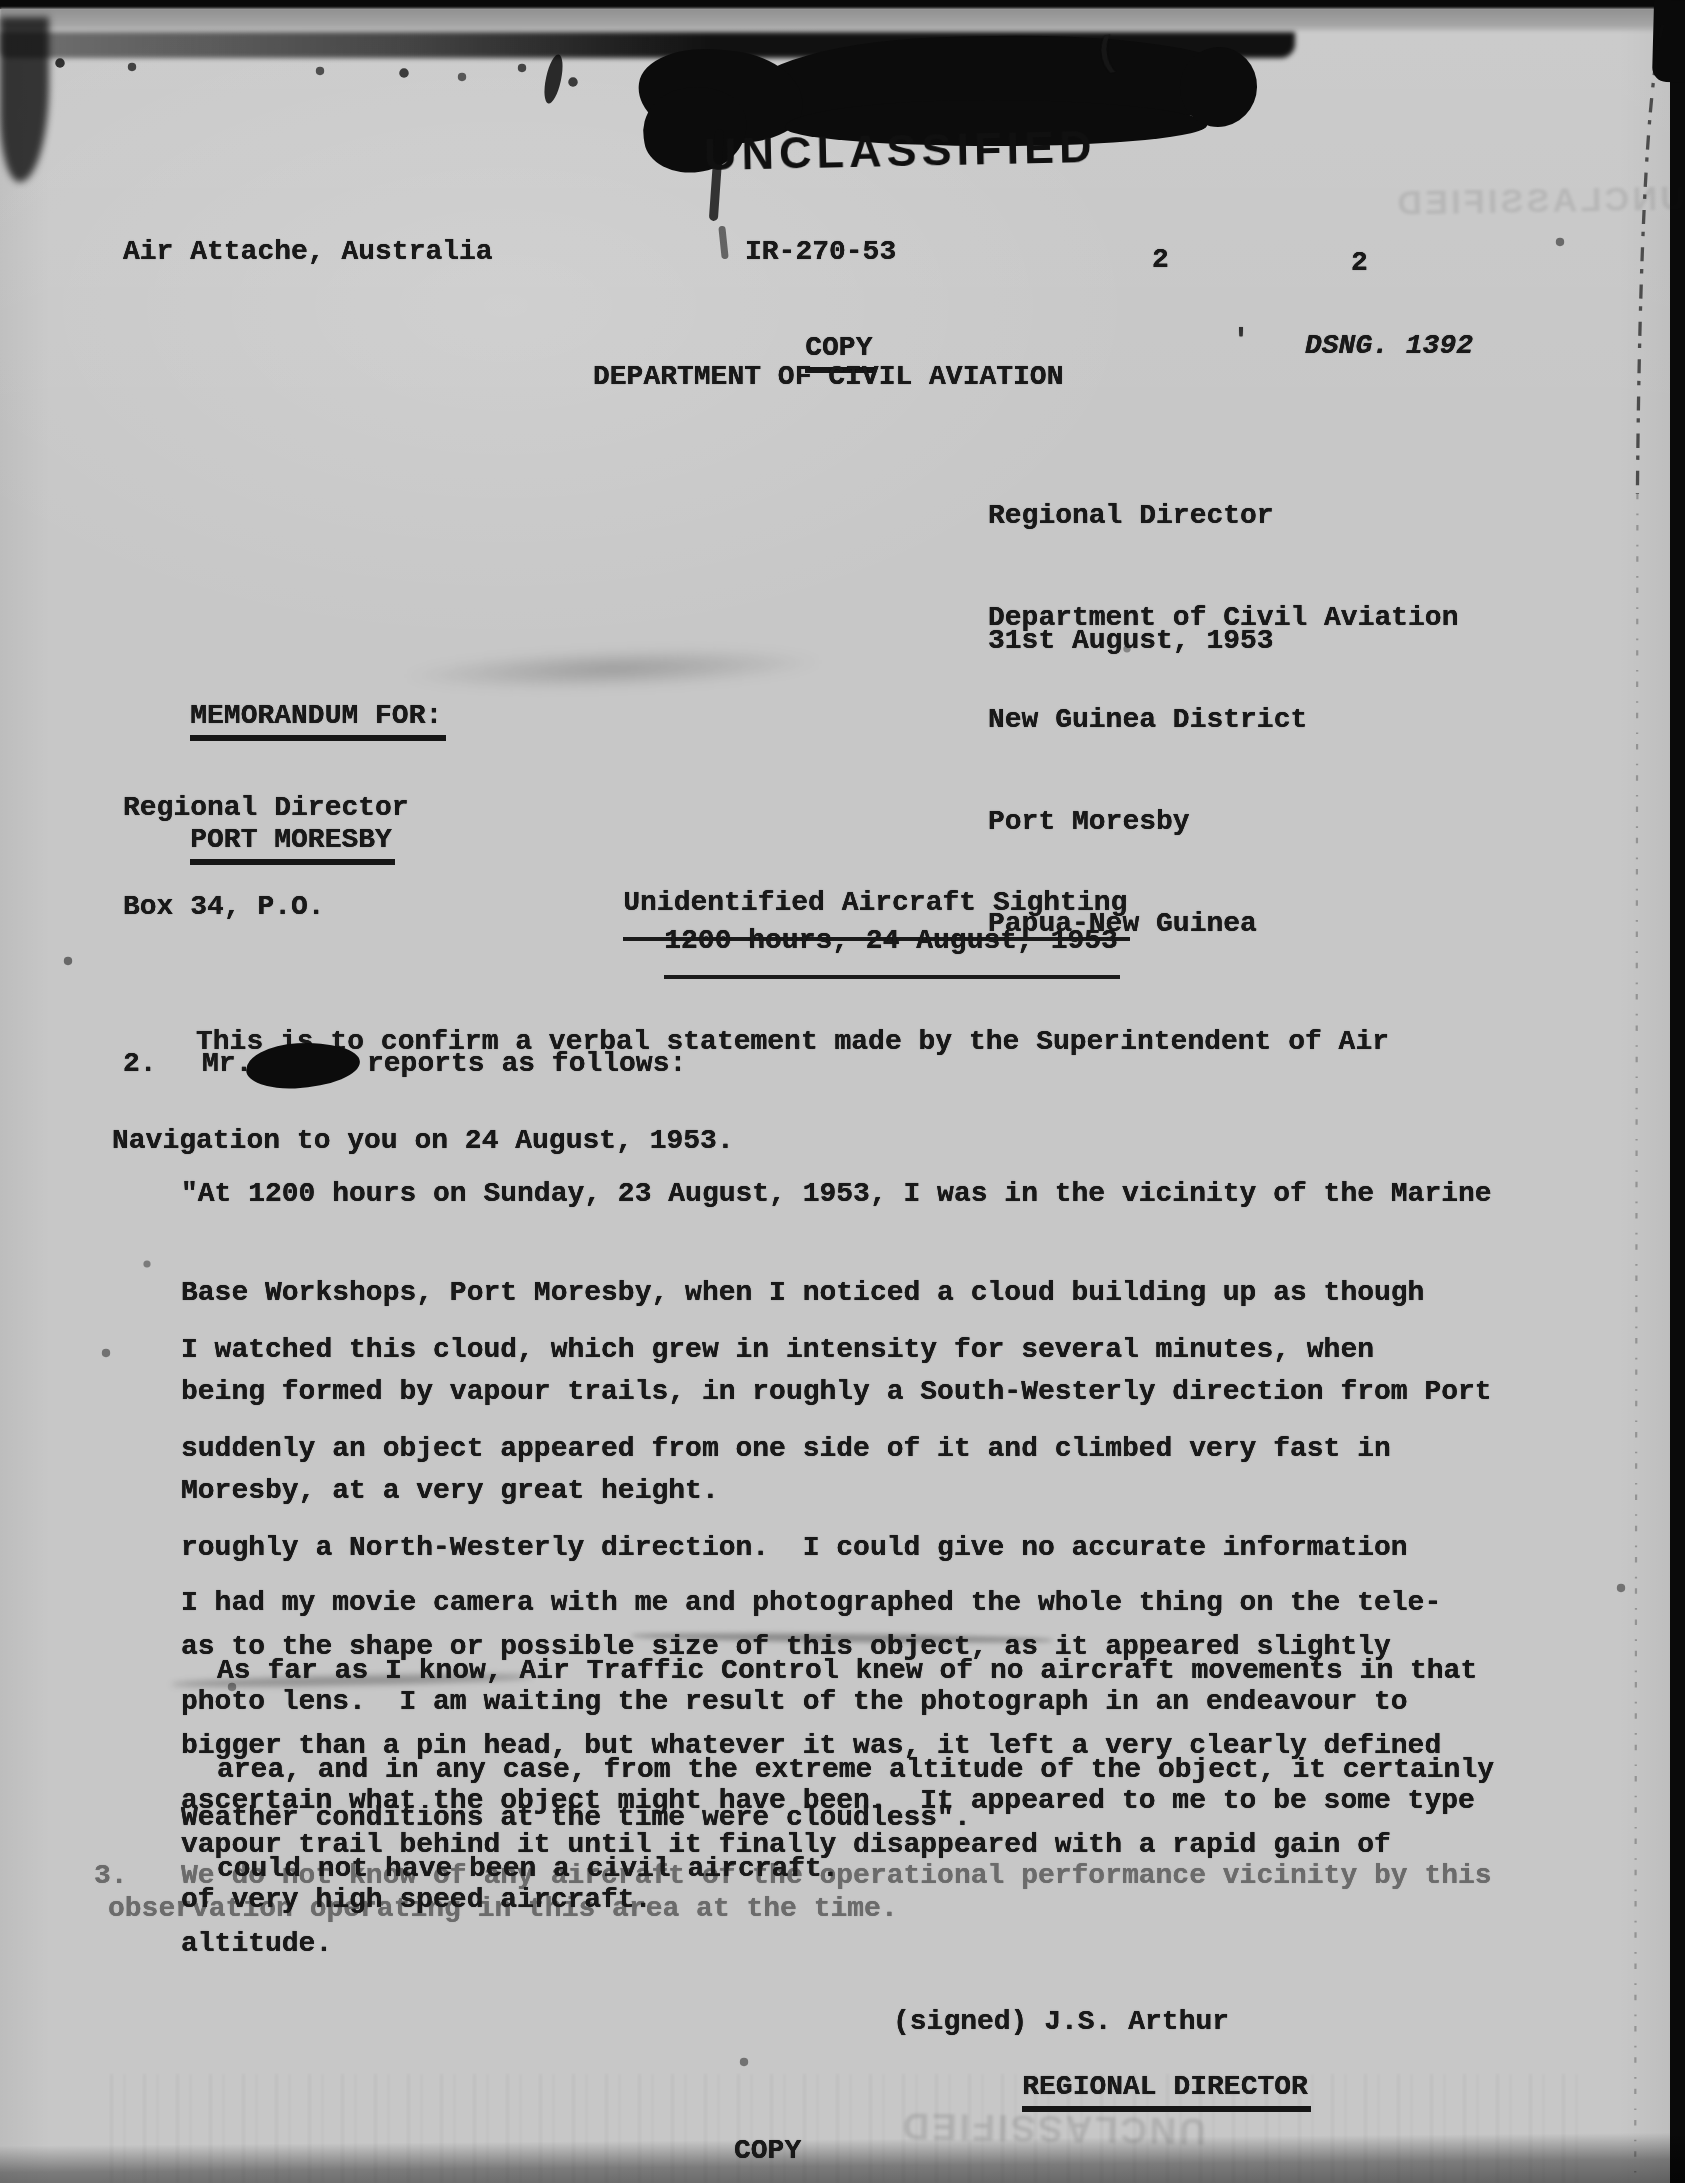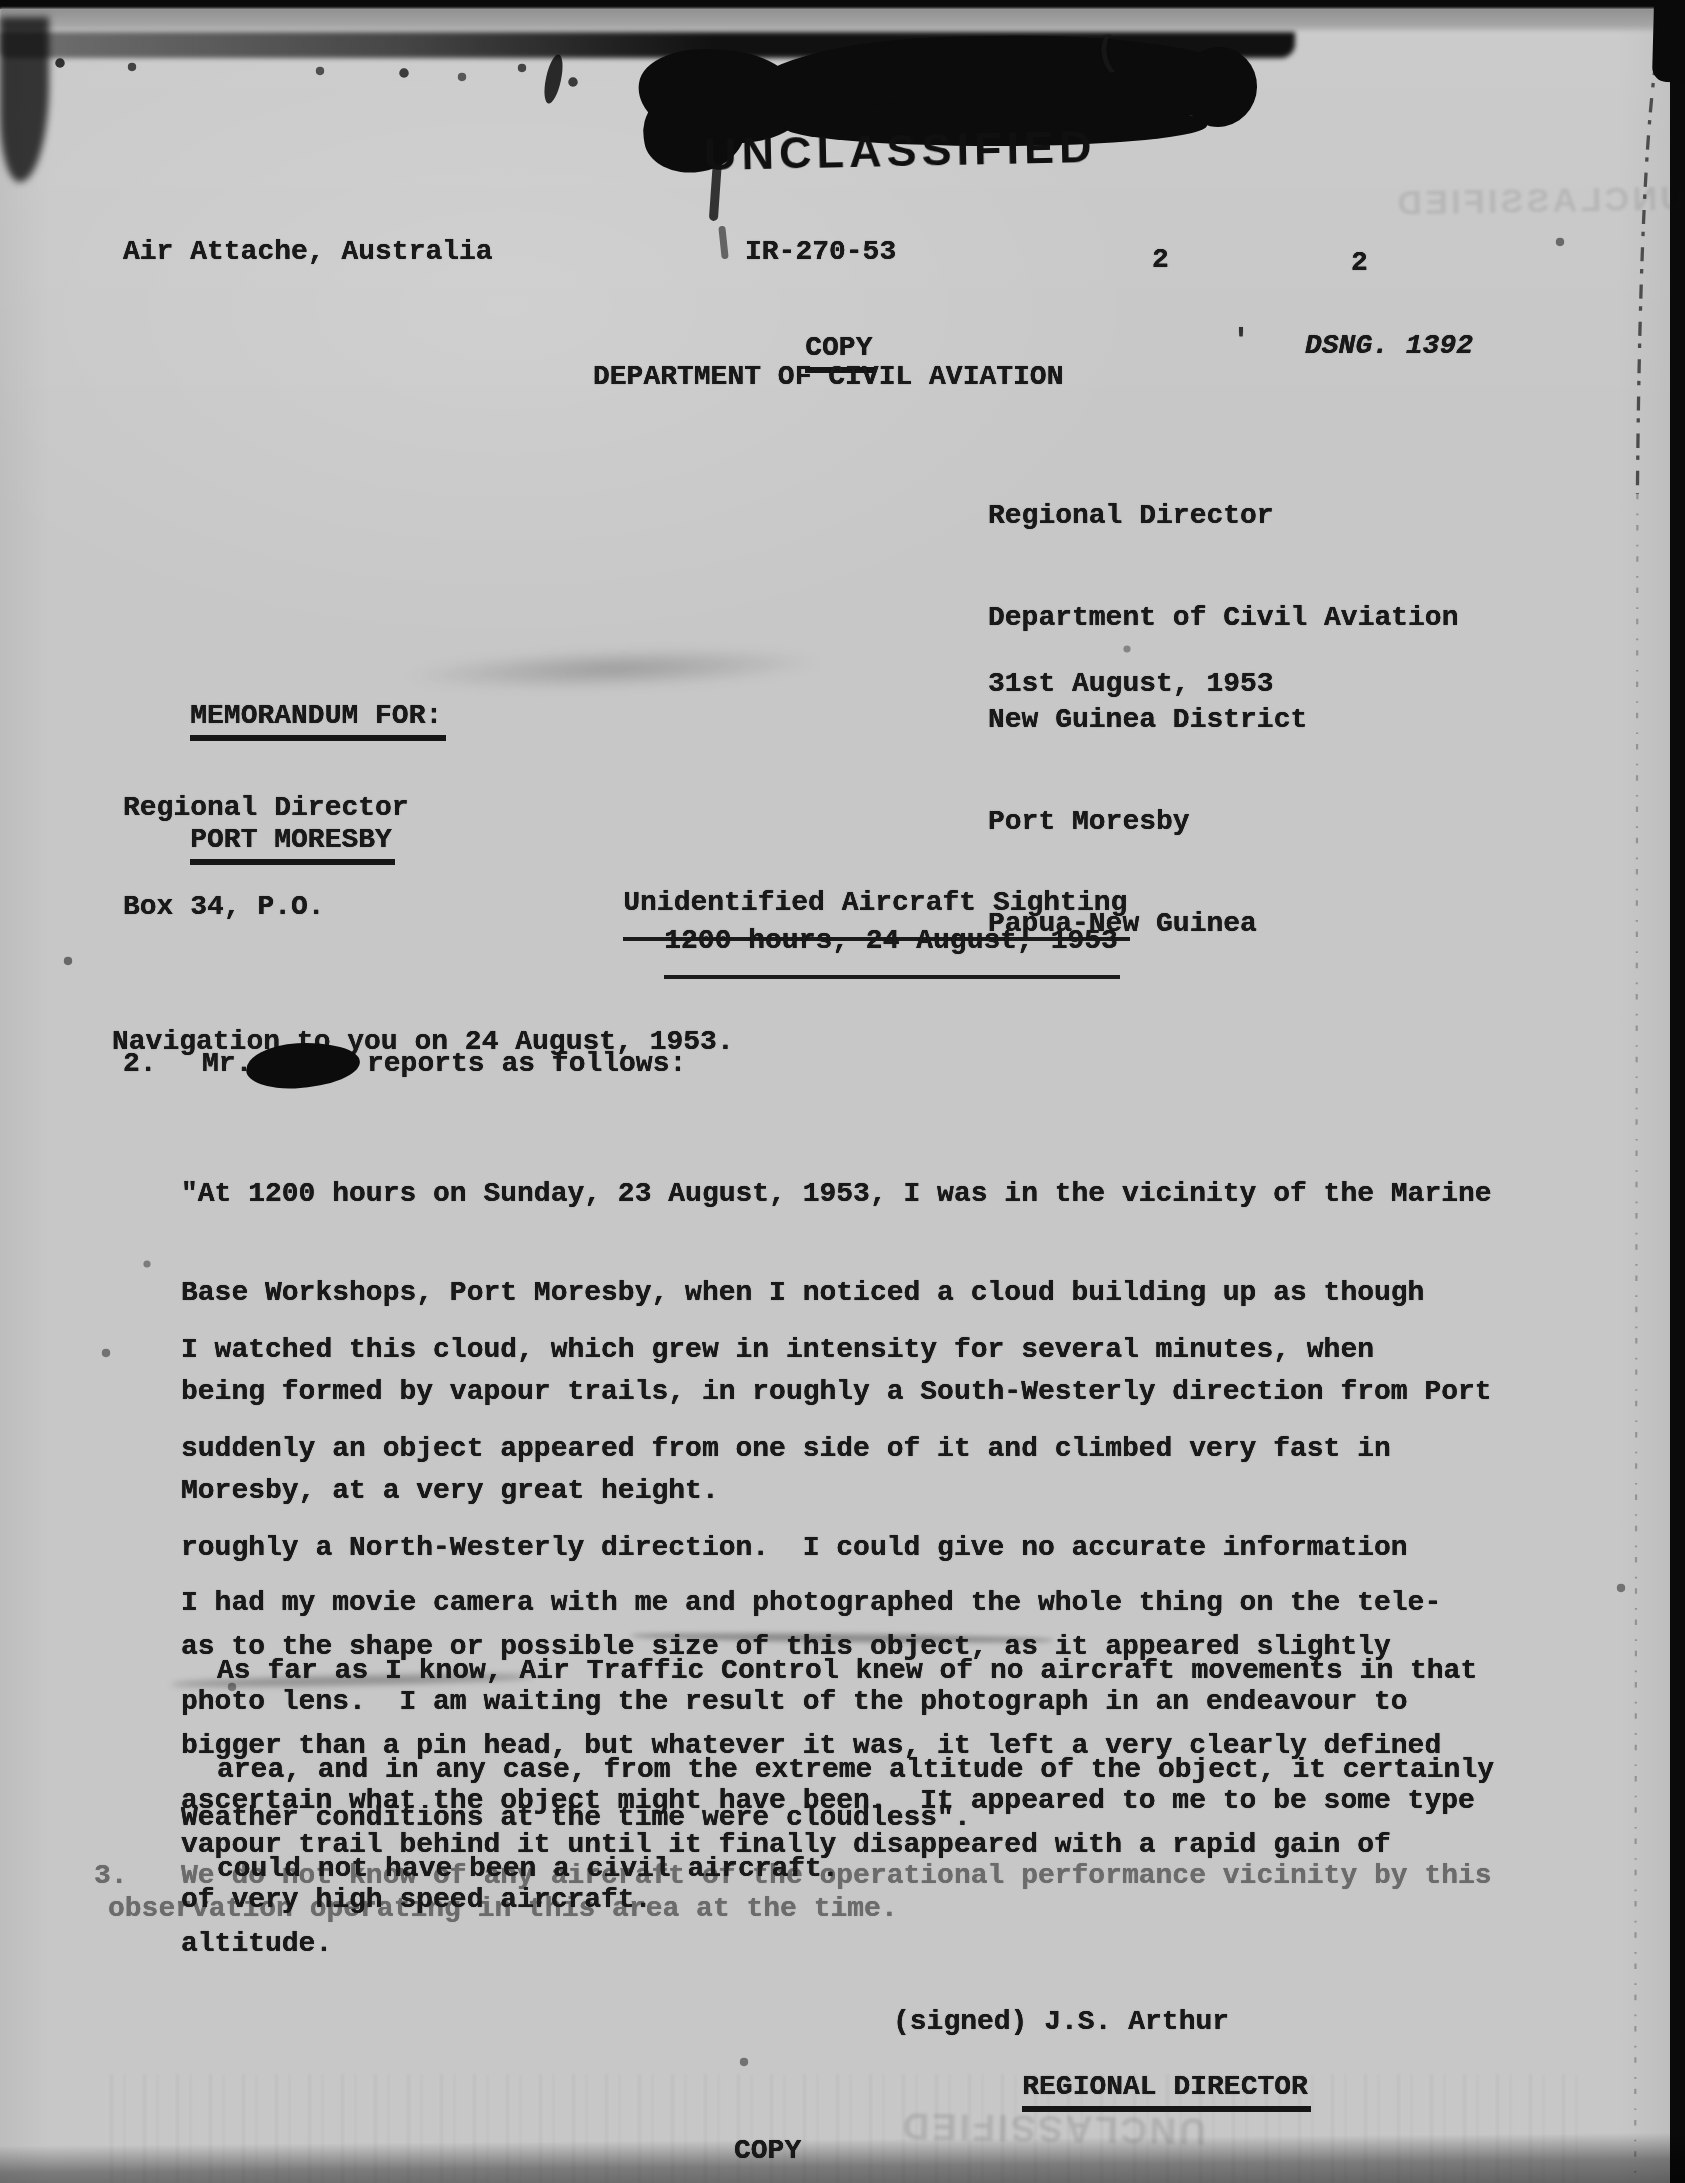--- a/index.html
+++ b/index.html
@@ -83,41 +83,42 @@
   <div class="abs tw" style="left:1305px;top:329px;font-style:italic;">DSNG. 1392</div>
   <div class="abs tw" style="left:593px;top:360px;">DEPARTMENT OF CIVIL AVIATION</div>
 
   <div class="abs tw" style="left:988px;top:431px;line-height:34px;">
     <div>Regional Director</div>
     <div>Department of Civil Aviation</div>
     <div>New Guinea District</div>
     <div>Port Moresby</div>
     <div>Papua-New Guinea</div>
   </div>
-  <div class="abs tw" style="left:988px;top:624px;margin-top:43px;">31st August, 1953</div>
+  <div class="abs tw" style="left:988px;top:624px;">31st August, 1953</div>
 
   <div class="abs tw" style="left:123px;top:666px;">
     <span class="ul">MEMORANDUM FOR:</span>
   </div>
   <div class="abs tw" style="left:123px;top:725px;">
     <div>Regional Director</div>
     <div>Box 34, P.O.</div>
   </div>
   <div class="abs tw" style="left:123px;top:790px;">
     <span class="ul">PORT MORESBY</span>
   </div>
 
   <div class="abs tw" style="left:556px;top:853px;">
     <span class="ul-thin">Unidentified Aircraft Sighting</span>
   </div>
   <div class="abs tw" style="left:597px;top:891px;text-align:center;">
     <span class="ul-thin">1200 hours, 24 August, 1953</span>
   </div>
 
   <div class="abs tw" style="left:112px;top:959px;">
+    <div>     This is to confirm a verbal statement made by the Superintendent of Air</div>
     <div>Navigation to you on 24 August, 1953.</div>
   </div>
 
   <div>
     <div class="abs tw" style="left:123px;top:1047px;">2.</div>
     <div class="abs tw" style="left:202px;top:1047px;">Mr.</div>
     <div class="abs" style="left:246px;top:1043px;width:114px;height:45px;background:#0c0c0c;
                 border-radius:46% 54% 58% 42%/55% 48% 52% 45%;transform:rotate(-3deg);"></div>
     <div class="abs tw" style="left:367px;top:1047px;">reports as follows:</div>
   </div>

